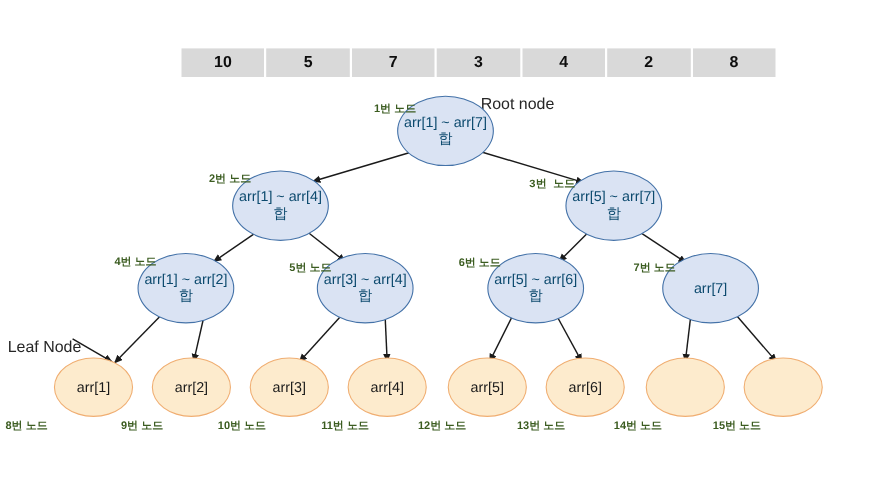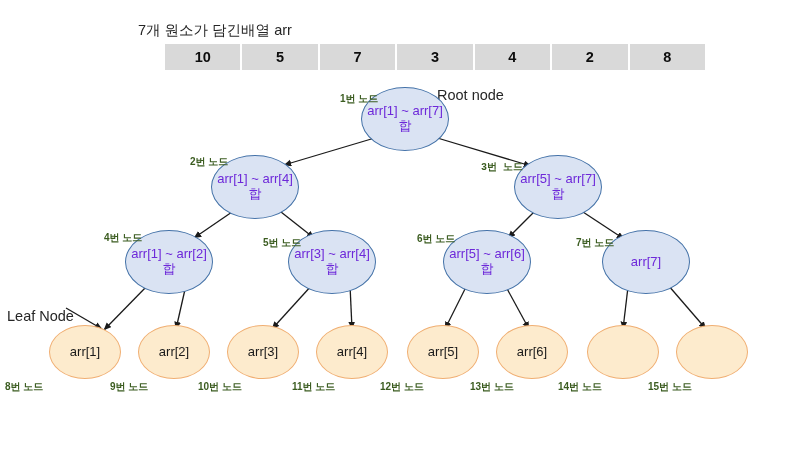--- a/index.html
+++ b/index.html
@@ -62,21 +62,21 @@
     box-sizing:border-box;
     text-align:center;
     line-height:1.12;
   }
   .node.internal{
     width:88px;height:64px;
     margin-left:-44px;margin-top:-32px;
     border-radius:50%;
     background:#dae3f3;
     border:1.2px solid #4472a8;
-    color:#6d28d9;
+    color:#0c4a6e;
     font-size:13px;
   }
   .node.leaf{
     width:72px;height:54px;
     margin-left:-36px;margin-top:-27px;
     border-radius:50%;
     background:#fdebcd;
     border:1.1px solid #f0ae72;
     color:#1a1a1a;
     font-size:13px;
@@ -90,21 +90,20 @@
     font-weight:bold;
     color:#3b5c20;
     white-space:nowrap;
   }
 </style>
 </head>
 <body>
 
 <div id="stage">
 
-  <div class="array-title">7개 원소가 담긴배열 arr</div>
 
   <div class="array-row" id="array-row">
       <div class="array-cell">10</div>
       <div class="array-cell">5</div>
       <div class="array-cell">7</div>
       <div class="array-cell">3</div>
       <div class="array-cell">4</div>
       <div class="array-cell">2</div>
       <div class="array-cell">8</div>
     </div>

